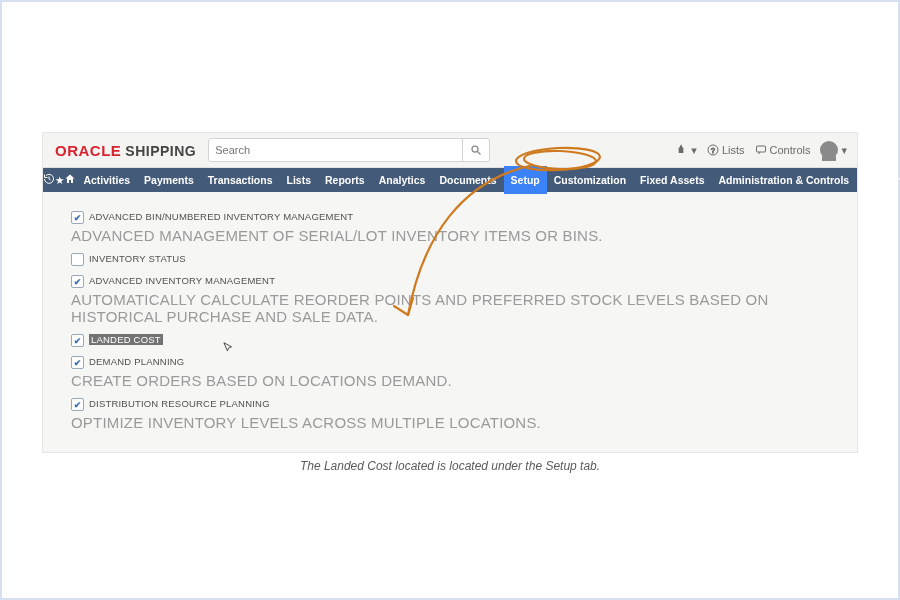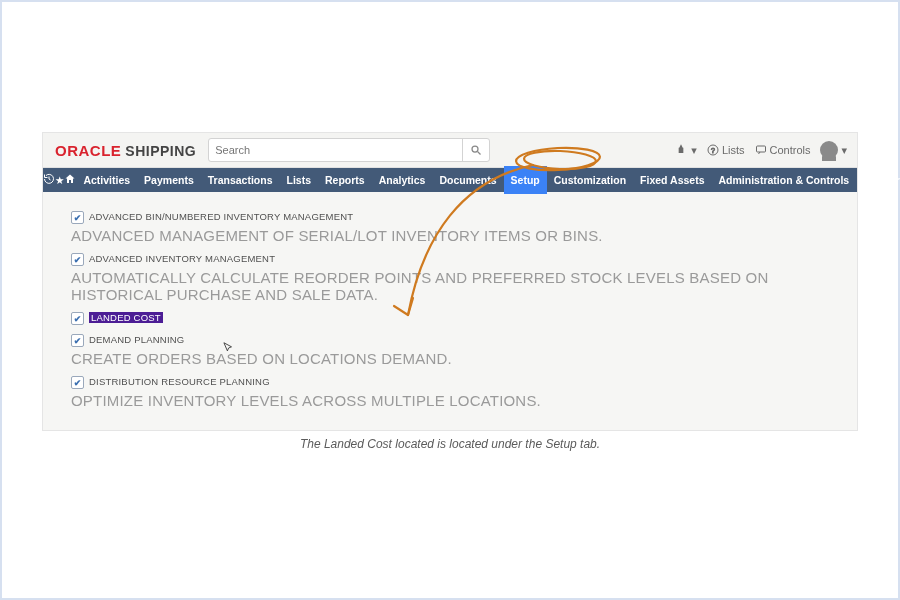--- a/index.html
+++ b/index.html
@@ -22,21 +22,21 @@
   .nav{display:flex;align-items:center;height:24px;background:#435a78;color:#fff;font-size:10.5px;}
   .nav .navicon{width:24px;text-align:center;}
   .nav a{color:#fff;padding:2px 7px;line-height:24px;white-space:nowrap;font-weight:600;}
   .nav a.active{background:#3b82f6;}
   
   .content{padding:10px 22px 14px 28px;font-size:10px;color:#6f6f6f;background:#f6f6f4;}
   .opt{margin:9px 0 2px 0;display:flex;align-items:flex-start;gap:5px;}
   .chk{width:11px;height:11px;border:1px solid #9aa8bb;background:#fff;display:inline-flex;align-items:center;justify-content:center;color:#3b6fb0;font-size:9px;font-weight:bold;border-radius:2px;}
   .chk.on::before{content:"✔";}
   .opt-label{color:#505050;font-size:9.5px;letter-spacing:0.2px;}
-  .opt-label.highlight{background:#4c1d95;color:#fff;padding:0 2px;}
+  .opt-label.highlight{background:#737373;color:#fff;padding:0 2px;}
   .desc{margin:3px 0 7px 0;color:#9a9a9a;font-size:15px;letter-spacing:0.2px;}
   .caption{margin-top:6px;text-align:center;font-size:12px;font-style:italic;color:#5b5b5b;}
   .annotation{position:absolute;top:12px;left:310px;width:260px;height:190px;pointer-events:none;}
   .cursor{position:absolute;top:208px;left:178px;font-size:12px;color:#333;pointer-events:none;}
 </style>
 </head>
 <body>
 
 <div class="outer">
   <div class="appwin">
@@ -109,20 +109,24 @@
         <a>Support</a>
     </div>
 
     <div class="content">
       <div class="opt">
           <span class="chk on"></span>
           <span class="opt-label">ADVANCED BIN/NUMBERED INVENTORY MANAGEMENT</span>
         </div>
         <div class="desc">ADVANCED MANAGEMENT OF SERIAL/LOT INVENTORY ITEMS OR BINS.</div>
         <div class="opt">
+          <span class="chk"></span>
+          <span class="opt-label">INVENTORY STATUS</span>
+        </div>
+        <div class="opt">
           <span class="chk on"></span>
           <span class="opt-label">ADVANCED INVENTORY MANAGEMENT</span>
         </div>
         <div class="desc">AUTOMATICALLY CALCULATE REORDER POINTS AND PREFERRED STOCK LEVELS BASED ON HISTORICAL PURCHASE AND SALE DATA.</div>
         <div class="opt">
           <span class="chk on"></span>
           <span class="opt-label highlight">LANDED COST</span>
         </div>
         <div class="opt">
           <span class="chk on"></span>

